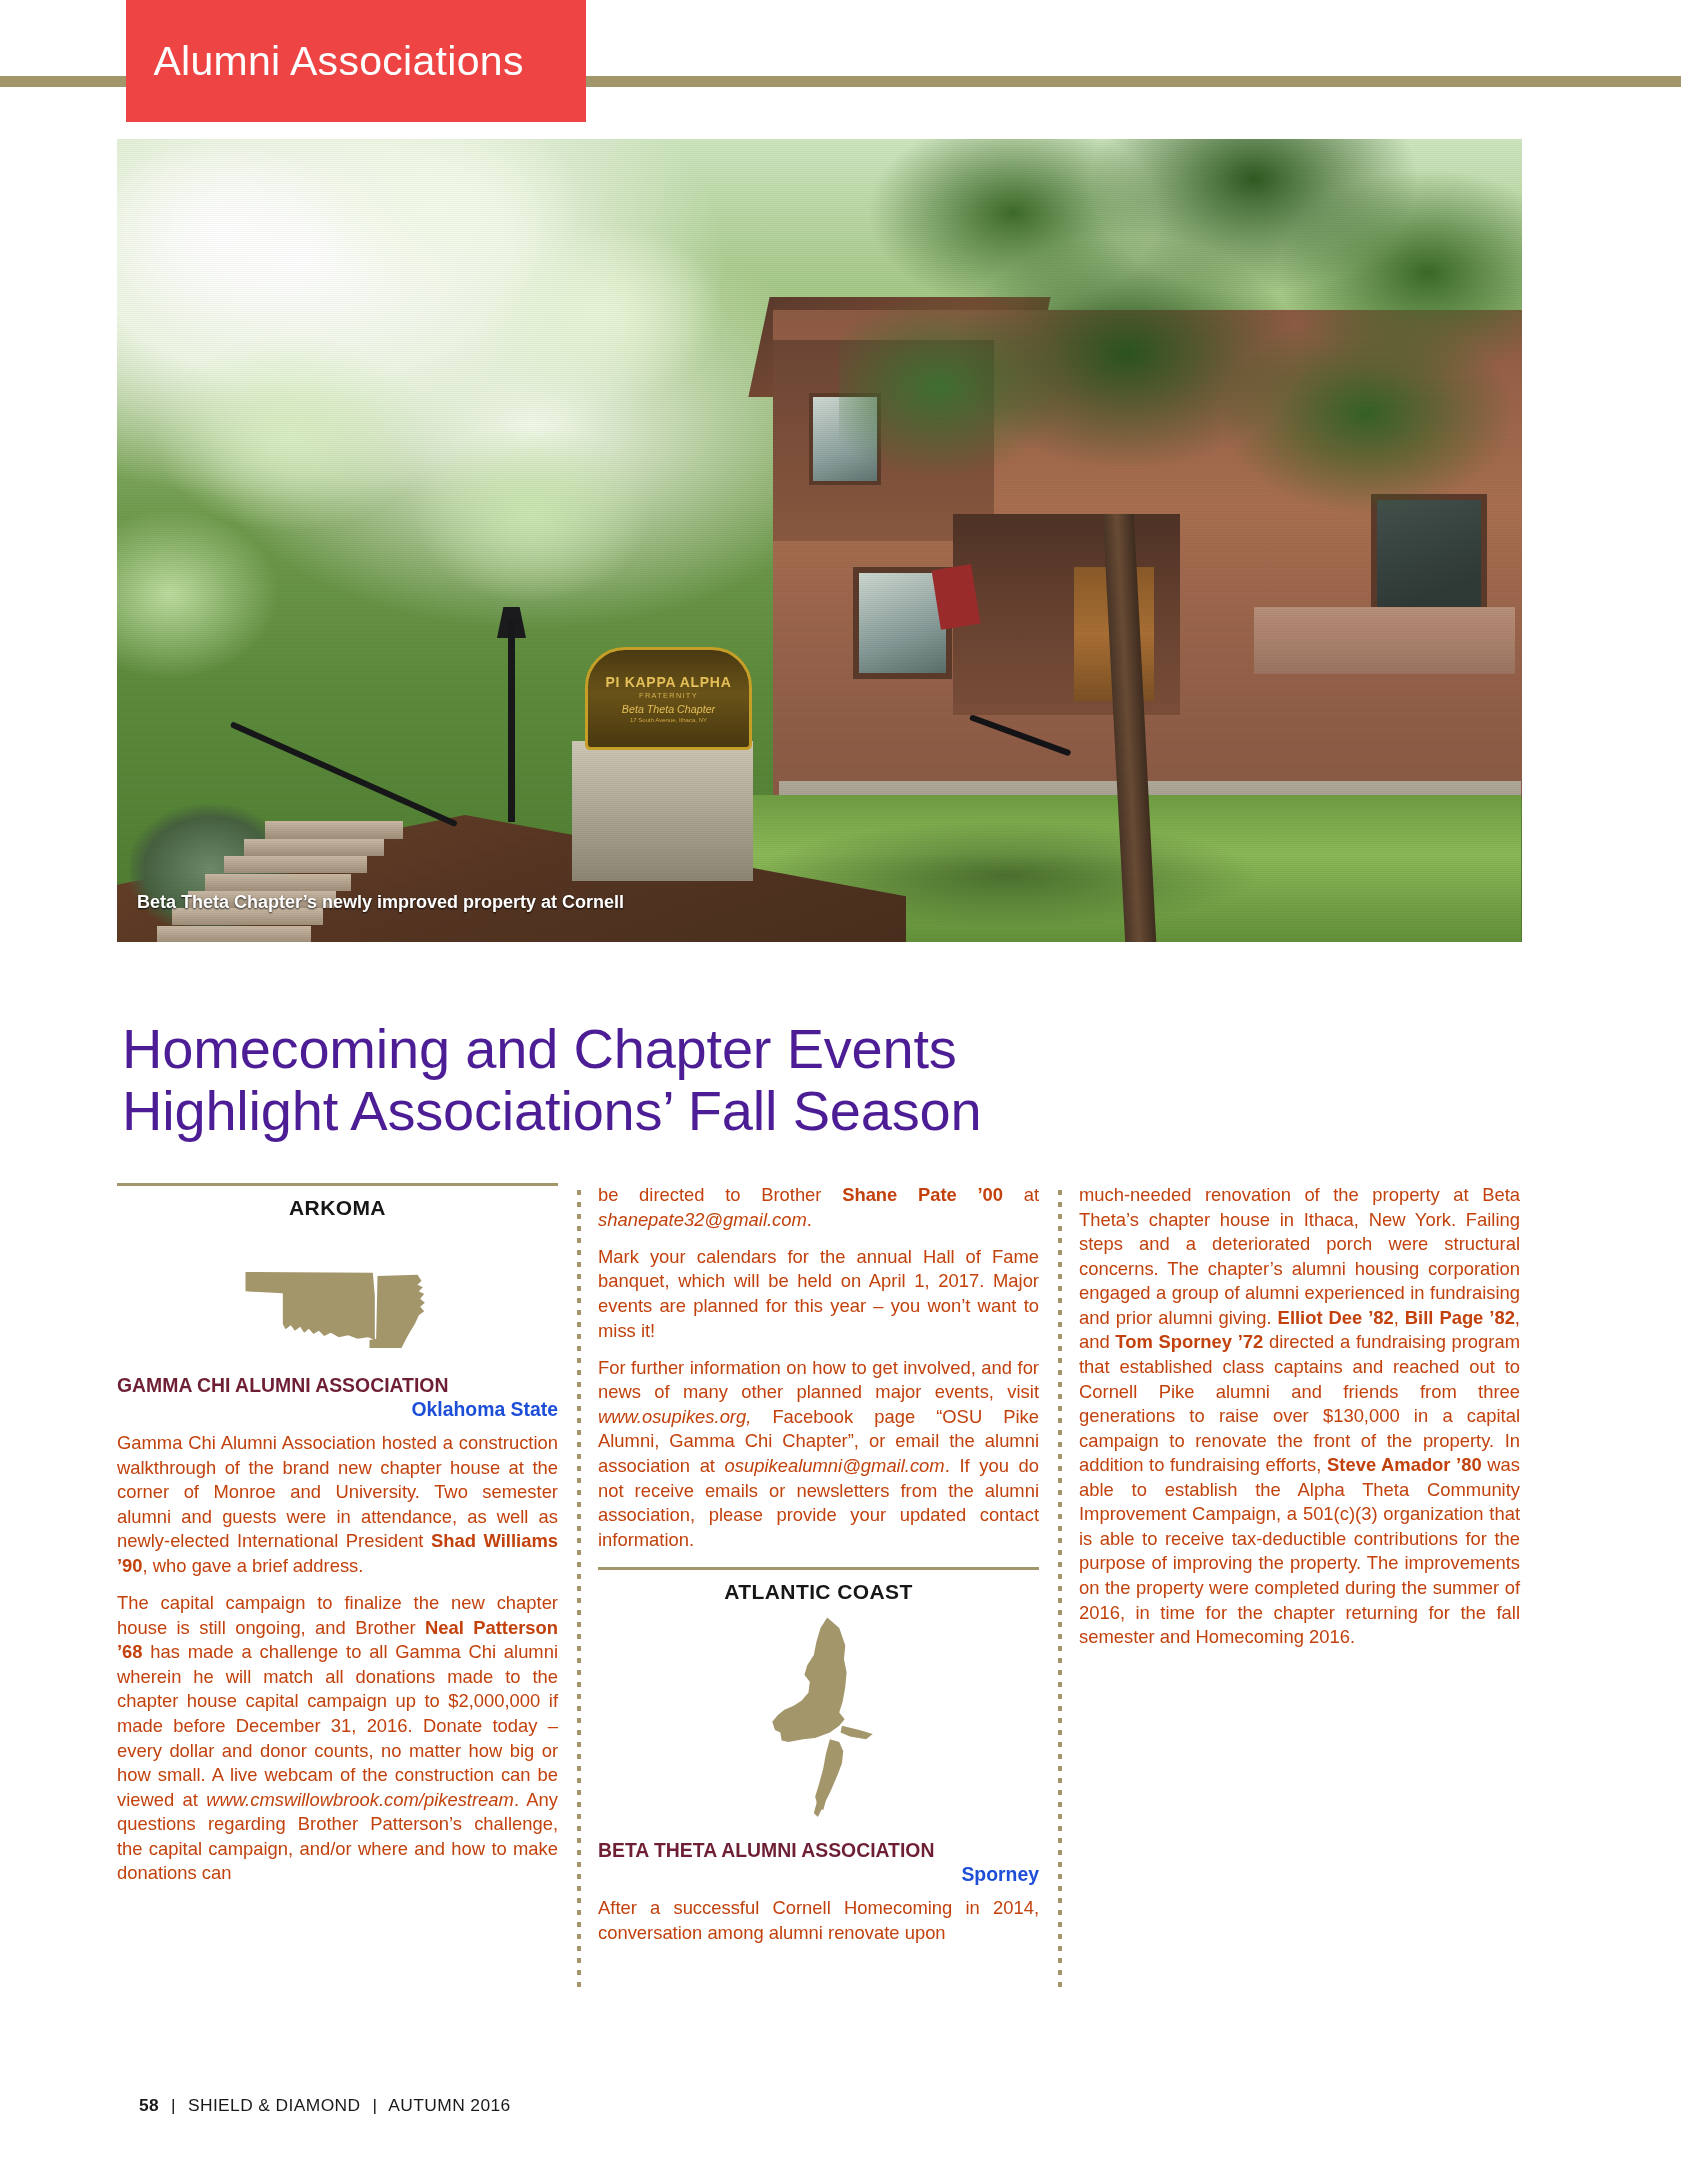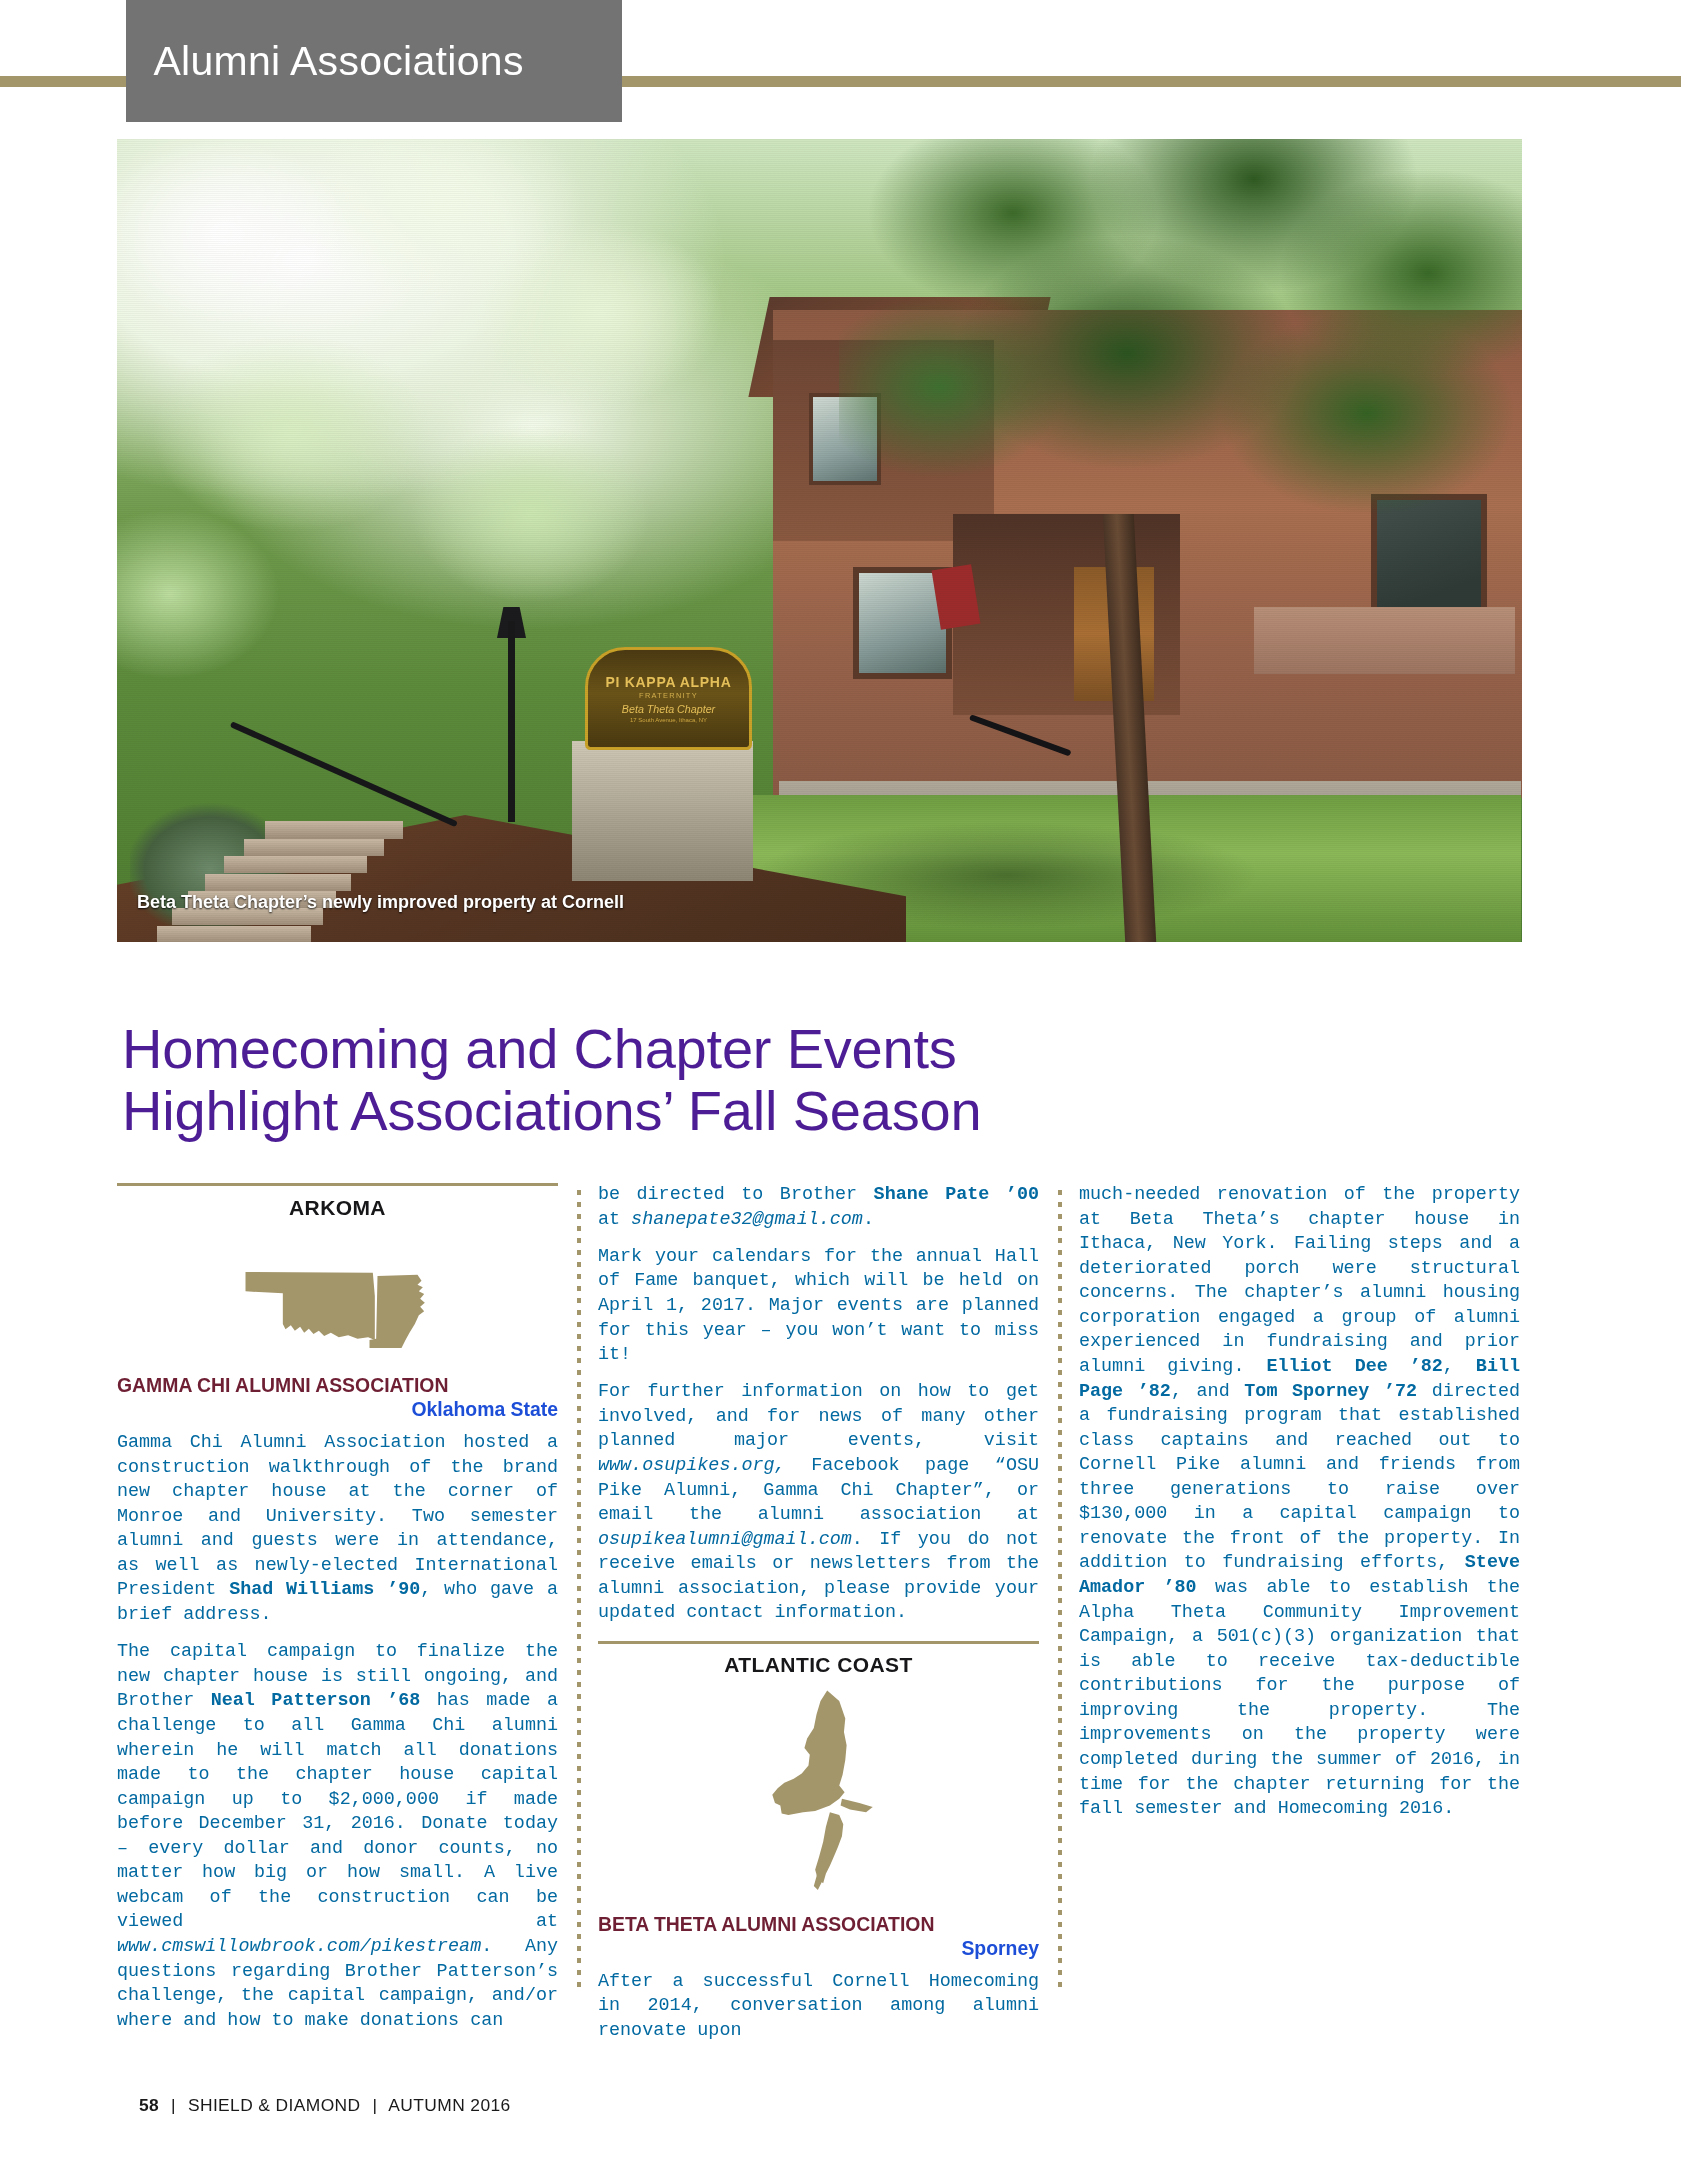--- a/index.html
+++ b/index.html
@@ -8,22 +8,22 @@
     font-family:"Liberation Sans", sans-serif;
     -webkit-font-smoothing:antialiased;
   }
 
   
   #header-rule{
     position:absolute;left:0;top:76px;width:1682px;height:11.4px;
     background:#a4966b;
   }
   #section-tab{
-    position:absolute;left:126px;top:0;width:496px;height:122px;
-    background:#737373;
+    position:absolute;left:126px;top:0;width:460px;height:122px;
+    background:#ef4444;
   }
   #section-tab-label{
     position:absolute;left:27.4px;top:0;right:0;bottom:0;
     display:flex;align-items:center;
     color:#ffffff;font-size:41px;letter-spacing:0.3px;font-weight:400;
     font-family:"Liberation Sans", sans-serif;
   }
 
   
   #hero-photo{
@@ -146,23 +146,23 @@
   .col{width:441px;position:relative;}
   .col-gap{width:40px;position:relative;}
   .vdivider{
     position:absolute;left:19.4px;top:6.7px;width:3.3px;height:799px;
     background-image:linear-gradient(to bottom,#a4966b 0 4.7px, rgba(0,0,0,0) 4.7px 12px);
     background-size:3.3px 12px;
   }
 
   .col p{
     margin:0 0 12.7px 0;
-    font-size:18.4px;line-height:1.335;color:#0369a1;
+    font-size:18.4px;line-height:1.335;color:#c2410c;
     text-align:justify;
-    font-family:Liberation Mono, monospace;
+    font-family:Liberation Sans, sans-serif;
     hyphens:auto;-webkit-hyphens:auto;
   }
   .col p.last{margin-bottom:0;}
   .col b{font-weight:bold;}
   .col i{font-style:italic;}
 
   .assoc-rule{height:3.3px;background:#a4966b;margin:0 0 9.4px 0;}
   .assoc-region{
     text-align:center;font-size:21px;font-weight:bold;color:#17171a;
     letter-spacing:0.4px;margin-bottom:4px;

